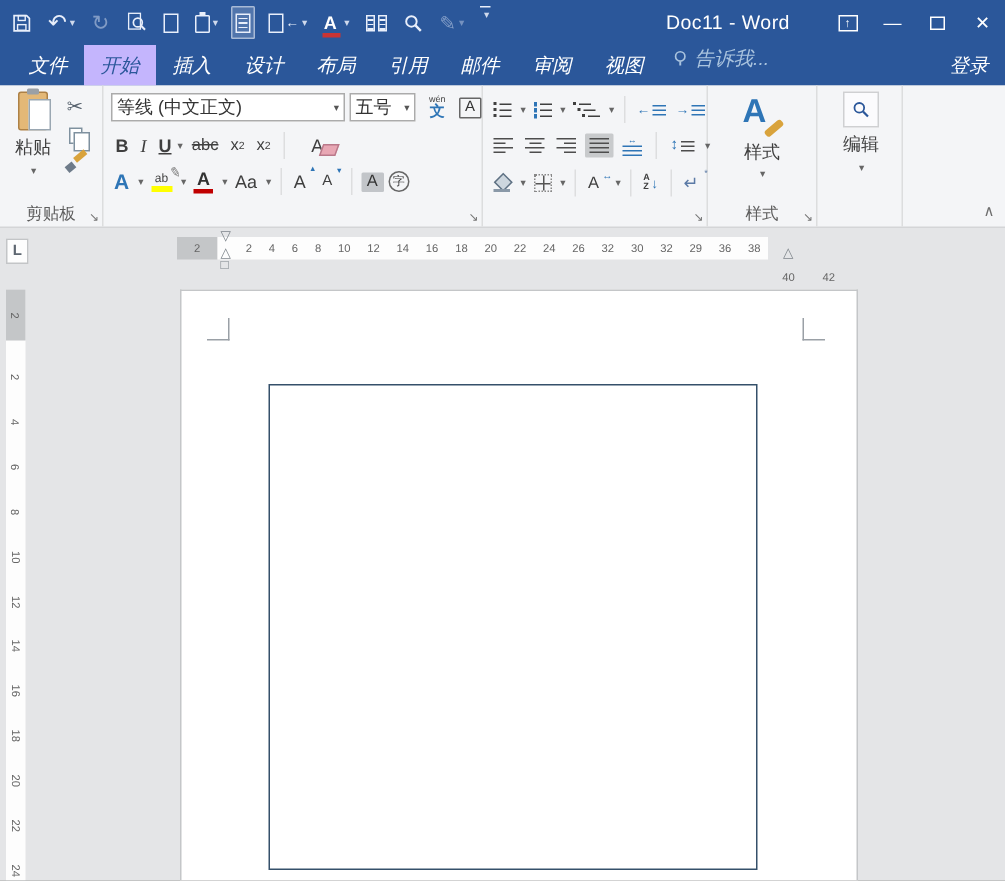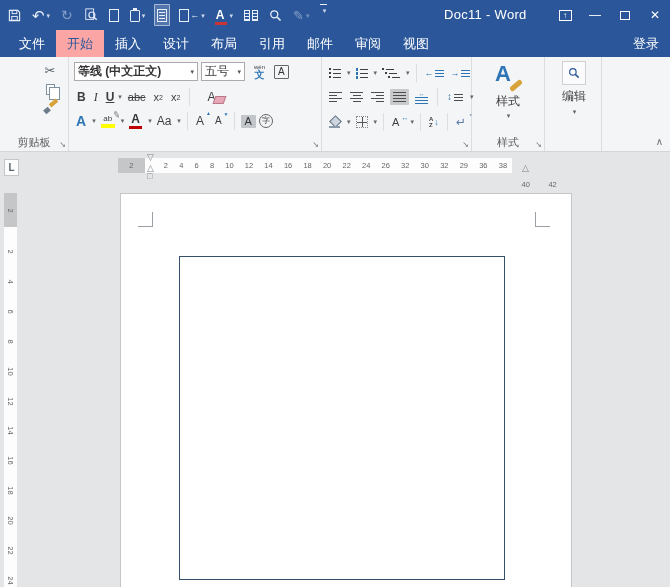--- a/index.html
+++ b/index.html
@@ -27,23 +27,23 @@
   .arr-sm{font-size:9px;line-height:1;}
   .qatdd{display:flex;flex-direction:column;align-items:center;line-height:1;}
   .qatdd b{width:7px;height:1px;background:#e9effb;margin-bottom:1px;}
   .title-text{position:absolute;left:444px;top:7px;color:#ffffff;font-size:13px;letter-spacing:.3px;}
   .wincontrols{position:absolute;right:0;top:0;height:30px;display:flex;align-items:center;}
   .winbtn{width:30px;height:30px;display:flex;align-items:center;justify-content:center;color:#fff;font-size:12px;}
   .maxbox{width:10px;height:9px;border:1px solid #fff;}
   .ribdisp{width:13px;height:11px;border:1px solid #fff;display:flex;align-items:center;justify-content:center;font-size:8px;color:#fff;}
 
   
-  .tabrow{position:absolute;left:0;top:30px;width:670px;height:27px;background:#2b579a;display:flex;align-items:flex-start;padding-left:8px;}
+  .tabrow{position:absolute;left:0;top:30px;width:670px;height:27px;background:#2b579a;display:flex;align-items:flex-start;padding-left:8px;font-style:italic;}
   .tab{color:#ffffff;font-size:13px;line-height:27px;padding:0 11px;white-space:nowrap;}
-  .tab.active{background:#fca5a5;color:#2b579a;}
+  .tab.active{background:#c4b5fd;color:#2b579a;}
   .tellme{display:flex;align-items:center;gap:4px;color:#a9c3de;font-size:13px;padding:0 8px;white-space:nowrap;}
   .signin{margin-left:auto;}
 
   
   .ribbon{position:absolute;left:0;top:57px;width:670px;height:95px;background:#f4f5f7;border-bottom:1px solid #d4d5d7;color:#3f3f3f;}
   .group{position:absolute;top:0;height:94px;border-right:1px solid #dcddde;}
   .glabel{position:absolute;bottom:1px;left:0;right:0;text-align:center;font-size:11px;color:#5d5d5d;}
   .launcher{position:absolute;right:2px;bottom:2px;font-size:8px;color:#777;line-height:1;}
   .grow{position:absolute;left:0;display:flex;align-items:center;}
   .btn{display:flex;align-items:center;justify-content:center;line-height:1;padding:1px 2px;border-radius:1px;}
@@ -239,39 +239,51 @@
   <div class="tabrow">
     <span class="tab">文件</span>
     <span class="tab active">开始</span>
     <span class="tab">插入</span>
     <span class="tab">设计</span>
     <span class="tab">布局</span>
     <span class="tab">引用</span>
     <span class="tab">邮件</span>
     <span class="tab">审阅</span>
     <span class="tab">视图</span>
+    <span class="tellme">
+      <svg width="11" height="12" viewBox="0 0 12 13">
+          <circle cx="6" cy="5" r="3.4" fill="none" stroke="#a9c3de" stroke-width="1.2"></circle>
+          <line x1="6" y1="8.8" x2="6" y2="11.5" stroke="#a9c3de" stroke-width="1.4"></line>
+        </svg>
+      <span>告诉我...</span>
+    </span>
     <span class="tab signin">登录</span>
 
   </div>
 
   <div class="ribbon">
 
     <div class="group" style="left:0;width:69px;">
+      <div class="paste-btn">
+        <span class="bigclip"></span>
+        <span class="paste-label">粘贴</span>
+        <span class="dd" style="color:#666">▾</span>
+      </div>
       <div class="clip-side">
         <span class="cut">✂</span>
         <span class="copyico"></span>
         <span class="fp"></span>
       </div>
       <div class="glabel">剪贴板</div>
       <span class="launcher">↘</span>
     </div>
 
     <div class="group" style="left:69px;width:253px;">
       <div class="grow" style="top:5px;left:5px;gap:3px;">
-        <span class="combo" style="width:124px;font-weight:bold;">
+        <span class="combo" style="width:156px;">
           <span>等线 (中文正文)</span>
           <span class="dd" style="color:#555">▾</span>
         </span>
         <span class="combo" style="width:44px;">
           <span>五号</span>
           <span class="dd" style="color:#555">▾</span>
         </span>
         <span class="phonetic btn">
           <span class="top">wén</span>
           <span class="bot">文</span>

